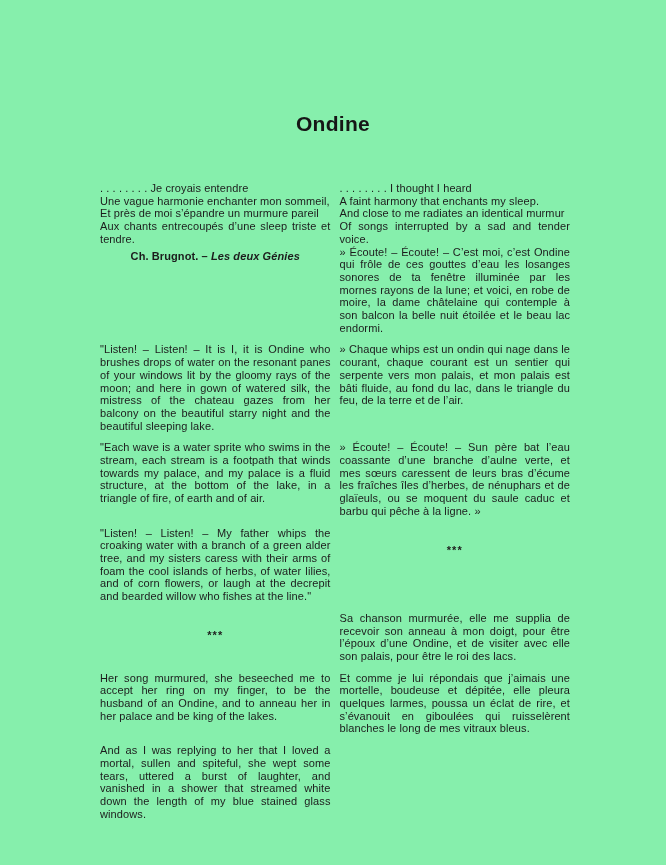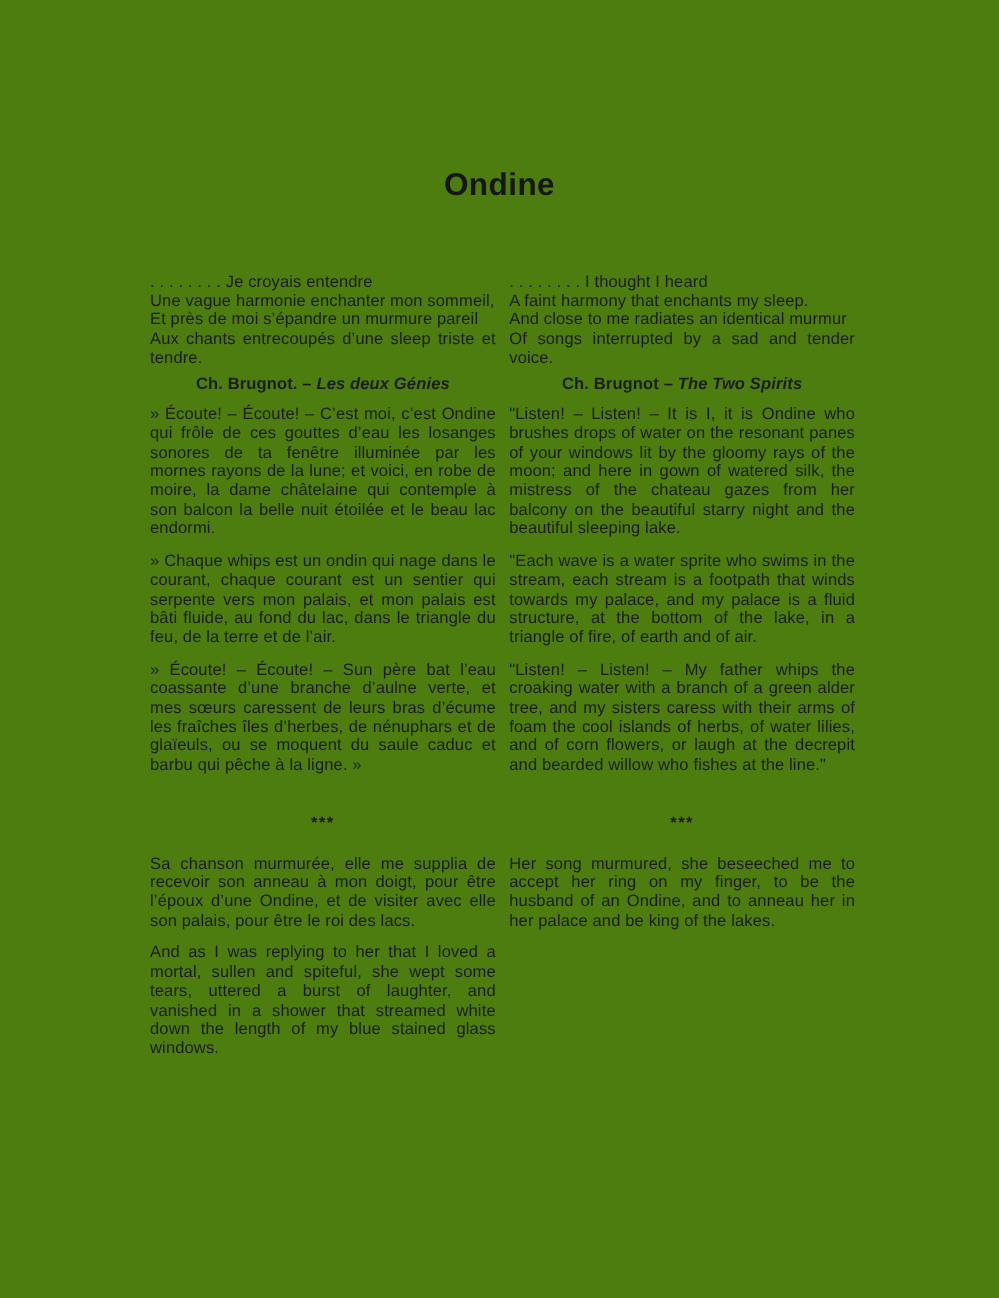--- a/index.html
+++ b/index.html
@@ -1,20 +1,20 @@
 <!DOCTYPE html>
 <html><head>
 <meta charset="utf-8">
 <style>
   html, body { margin: 0; padding: 0; background: #ffffff; }
   .page {
     position: relative;
     width: 666px;
     height: 865px;
-    background: #4d7c0f;
+    background: #86efac;
     overflow: hidden;
     font-family: "Liberation Sans", "DejaVu Sans", sans-serif;
     color: #1c1c1c;
   }
   .title {
     margin: 0;
     padding-top: 112px;
     text-align: center;
     font-size: 21px;
     font-weight: 700;
@@ -63,33 +63,33 @@
     <div class="epigraph">. . . . . . . . Je croyais entendre
 Une vague harmonie enchanter mon sommeil,
 Et près de moi s’épandre un murmure pareil
 Aux chants entrecoupés d’une sleep triste et tendre.</div>
     <div class="epigraph">. . . . . . . . I thought I heard
 A faint harmony that enchants my sleep.
 And close to me radiates an identical murmur
 Of songs interrupted by a sad and tender voice.</div>
 
     <div class="attribution"><span>Ch. Brugnot.</span> <span>–</span> <span class="work">Les deux Génies</span></div>
-    <div class="attribution"><span>Ch. Brugnot</span> <span>–</span> <span class="work">The Two Spirits</span></div>
 
     <div class="para">» Écoute! – Écoute! – C’est moi, c’est Ondine qui frôle de ces gouttes d’eau les losanges sonores de ta fenêtre illuminée par les mornes rayons de la lune; et voici, en robe de moire, la dame châtelaine qui contemple à son balcon la belle nuit étoilée et le beau lac endormi.</div>
     <div class="para">"Listen! – Listen! – It is I, it is Ondine who brushes drops of water on the resonant panes of your windows lit by the gloomy rays of the moon; and here in gown of watered silk, the mistress of the chateau gazes from her balcony on the beautiful starry night and the beautiful sleeping lake.</div>
 
     <div class="para">» Chaque whips est un ondin qui nage dans le courant, chaque courant est un sentier qui serpente vers mon palais, et mon palais est bâti fluide, au fond du lac, dans le triangle du feu, de la terre et de l’air.</div>
     <div class="para">"Each wave is a water sprite who swims in the stream, each stream is a footpath that winds towards my palace, and my palace is a fluid structure, at the bottom of the lake, in a triangle of fire, of earth and of air.</div>
 
     <div class="para">» Écoute! – Écoute! – Sun père bat l’eau coassante d’une branche d’aulne verte, et mes sœurs caressent de leurs bras d’écume les fraîches îles d’herbes, de nénuphars et de glaïeuls, ou se moquent du saule caduc et barbu qui pêche à la ligne. »</div>
     <div class="para">"Listen! – Listen! – My father whips the croaking water with a branch of a green alder tree, and my sisters caress with their arms of foam the cool islands of herbs, of water lilies, and of corn flowers, or laugh at the decrepit and bearded willow who fishes at the line."</div>
 
     <div class="separator">***</div>
     <div class="separator">***</div>
 
     <div class="para">Sa chanson murmurée, elle me supplia de recevoir son anneau à mon doigt, pour être l’époux d’une Ondine, et de visiter avec elle son palais, pour être le roi des lacs.</div>
     <div class="para">Her song murmured, she beseeched me to accept her ring on my finger, to be the husband of an Ondine, and to anneau her in her palace and be king of the lakes.</div>
 
+    <div class="para">Et comme je lui répondais que j’aimais une mortelle, boudeuse et dépitée, elle pleura quelques larmes, poussa un éclat de rire, et s’évanouit en giboulées qui ruisselèrent blanches le long de mes vitraux bleus.</div>
     <div class="para">And as I was replying to her that I loved a mortal, sullen and spiteful, she wept some tears, uttered a burst of laughter, and vanished in a shower that streamed white down the length of my blue stained glass windows.</div>
 
   </div>
 </div>
 
 </body></html>

